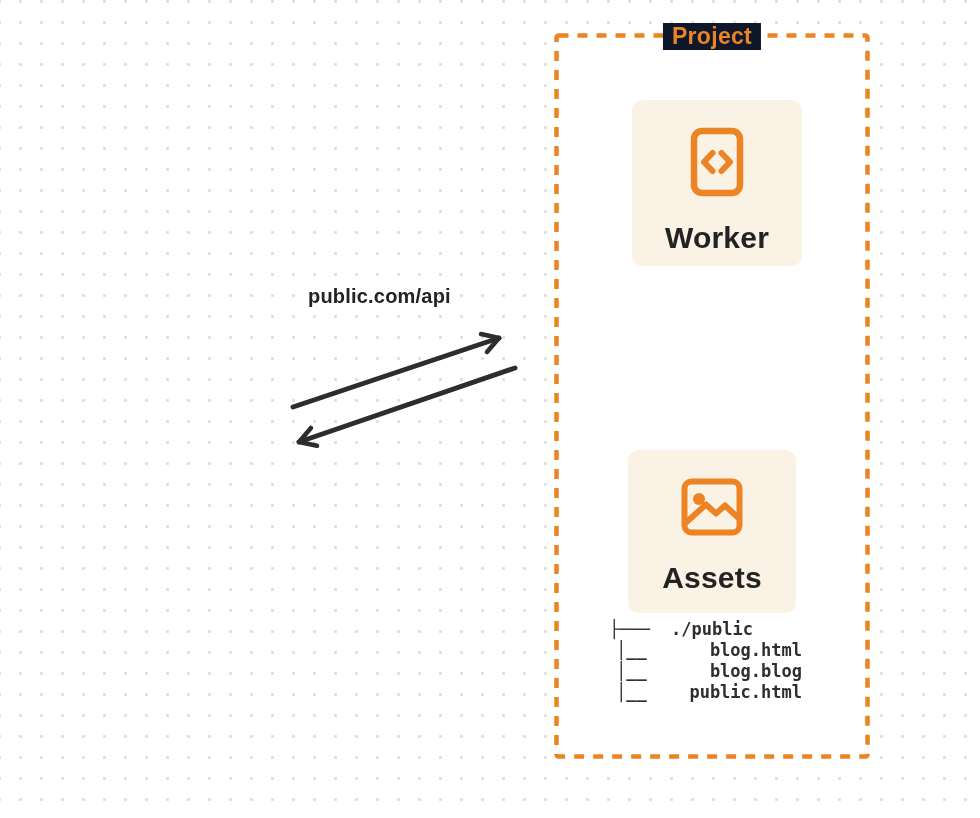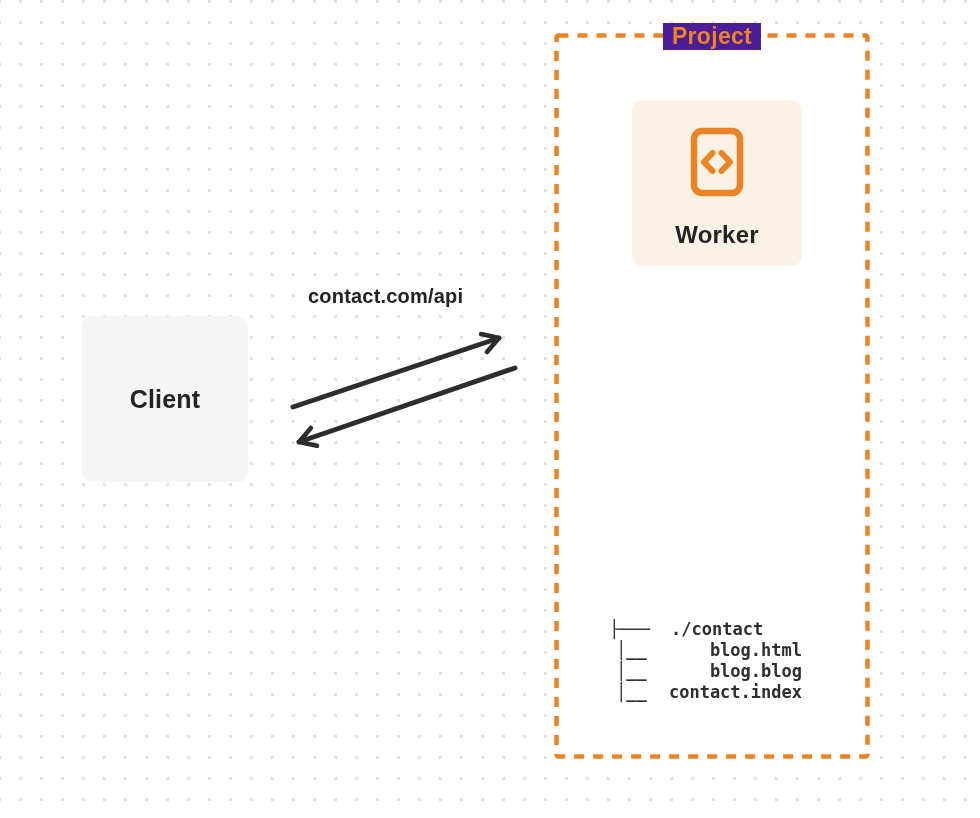--- a/index.html
+++ b/index.html
@@ -31,33 +31,33 @@
     font-weight:bold;font-size:20px;color:#232323;letter-spacing:.2px;
   }
   
   .project-box{
     position:absolute;left:554px;top:33px;width:316px;height:726px;
     background:#ffffff;
   }
   .project-border{position:absolute;left:0;top:0;}
   .project-title{
     position:absolute;top:-10px;left:50%;transform:translateX(-50%);
-    background:#4c1d95;padding:0 9px;
+    background:#0f172a;padding:0 9px;
     font-weight:bold;font-size:23px;color:#ec8425;letter-spacing:.3px;
     white-space:nowrap;
   }
   
   .card{
     position:absolute;background:#fbf2e6;border-radius:10px;
     display:flex;flex-direction:column;align-items:center;
   }
   .card-worker{left:78px;top:67px;width:170px;height:166px;padding-top:27px;box-sizing:border-box;}
   .card-assets{left:74px;top:417px;width:168px;height:163px;padding-top:28px;box-sizing:border-box;}
   .card-label{
-    font-weight:bold;font-size:24px;color:#232323;letter-spacing:.2px;
+    font-weight:bold;font-size:30px;color:#232323;letter-spacing:.2px;
   }
   .card-worker .card-label{margin-top:24px;}
   .card-assets .card-label{margin-top:25px;}
   
   .file-tree{
     position:absolute;left:55px;top:586px;width:193px;
     font-family:"DejaVu Sans Mono",monospace;
     font-size:17px;font-weight:600;color:#2e2e2e;line-height:21px;
   }
   .tree-row{position:relative;height:21px;}
@@ -74,56 +74,61 @@
   <svg class="arrows-svg" width="980" height="818" viewBox="0 0 980 818">
     <defs>
       <marker id="ah" viewBox="0 0 12 12" refX="9.3" refY="6" markerWidth="5.5" markerHeight="5.5" orient="auto-start-reverse">
         <path d="M2.4 1.9 L9.3 6 L2.4 10.1" fill="none" stroke="#2d2d2d" stroke-width="2" stroke-linecap="round" stroke-linejoin="round"></path>
       </marker>
     </defs>
     <line x1="293" y1="407" x2="499" y2="338" stroke="#2d2d2d" stroke-width="5" stroke-linecap="round" marker-end="url(#ah)"></line>
     <line x1="515" y1="368" x2="299" y2="442" stroke="#2d2d2d" stroke-width="5" stroke-linecap="round" marker-end="url(#ah)"></line>
   </svg>
 
-  <div class="client-box">
-    <span class="node-label">Client</span>
-  </div>
 
-  <div class="api-label">contact.com/api</div>
+  <div class="api-label">public.com/api</div>
 
   <div class="project-box">
     <svg class="project-border" width="316" height="726" viewBox="0 0 316 726">
       <rect x="2.5" y="2.5" width="311" height="721" rx="2" fill="none" stroke="#ec8425" stroke-width="4.5" stroke-dasharray="10 9"></rect>
     </svg>
 
     <div class="project-title">Project</div>
 
     <div class="card card-worker">
       <svg width="54" height="70" viewBox="0 0 54 70">
         <rect x="4" y="4" width="46" height="62" rx="8" fill="none" stroke="#ec8425" stroke-width="6.5"></rect>
         <path d="M22.5 26 L14 35 L22.5 44" fill="none" stroke="#ec8425" stroke-width="6" stroke-linecap="round" stroke-linejoin="round"></path>
         <path d="M31.5 26 L40 35 L31.5 44" fill="none" stroke="#ec8425" stroke-width="6" stroke-linecap="round" stroke-linejoin="round"></path>
       </svg>
       <div class="card-label">Worker</div>
     </div>
 
+    <div class="card card-assets">
+      <svg width="62" height="58" viewBox="0 0 62 58">
+        <rect x="3.5" y="3.5" width="55" height="51" rx="7" fill="none" stroke="#ec8425" stroke-width="6"></rect>
+        <circle cx="18" cy="21" r="6" fill="#ec8425"></circle>
+        <path d="M4.5 45 L25 26.5 L35 35.5 L44 27.5 L57.5 40" fill="none" stroke="#ec8425" stroke-width="6" stroke-linecap="round" stroke-linejoin="round"></path>
+      </svg>
+      <div class="card-label">Assets</div>
+    </div>
 
     <div class="file-tree">
       <div class="tree-row root">
         <span class="tree-glyph">├───</span>
-        <span class="tree-name">./contact</span>
+        <span class="tree-name">./public</span>
       </div>
       <div class="tree-row">
         <span class="tree-glyph">│__</span>
         <span class="tree-name">blog.html</span>
       </div>
       <div class="tree-row">
         <span class="tree-glyph">│__</span>
         <span class="tree-name">blog.blog</span>
       </div>
       <div class="tree-row">
         <span class="tree-glyph">│__</span>
-        <span class="tree-name">contact.index</span>
+        <span class="tree-name">public.html</span>
       </div>
     </div>
   </div>
 
 </div>
 
 </body></html>

